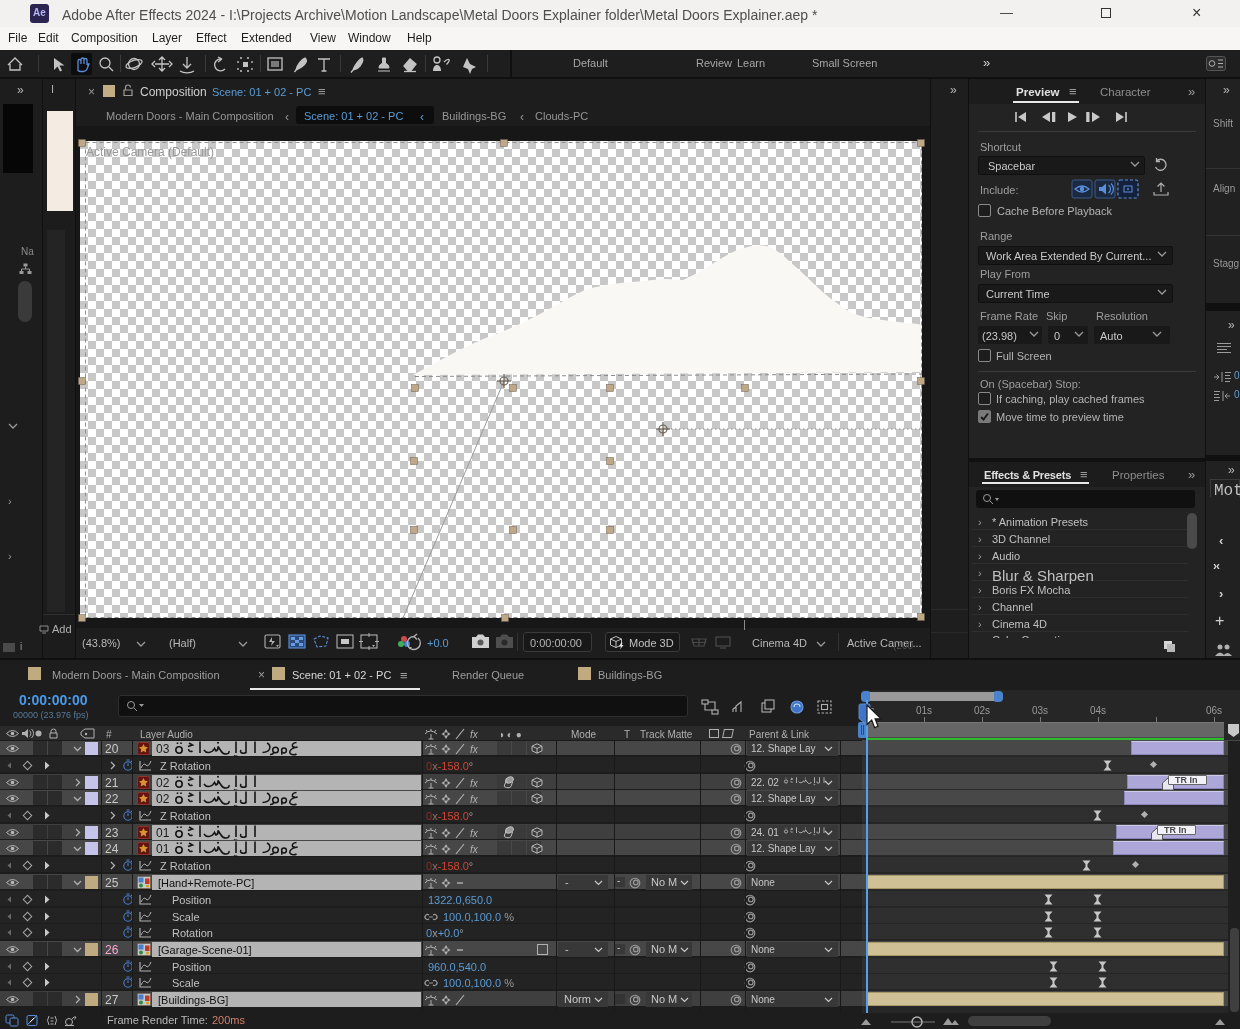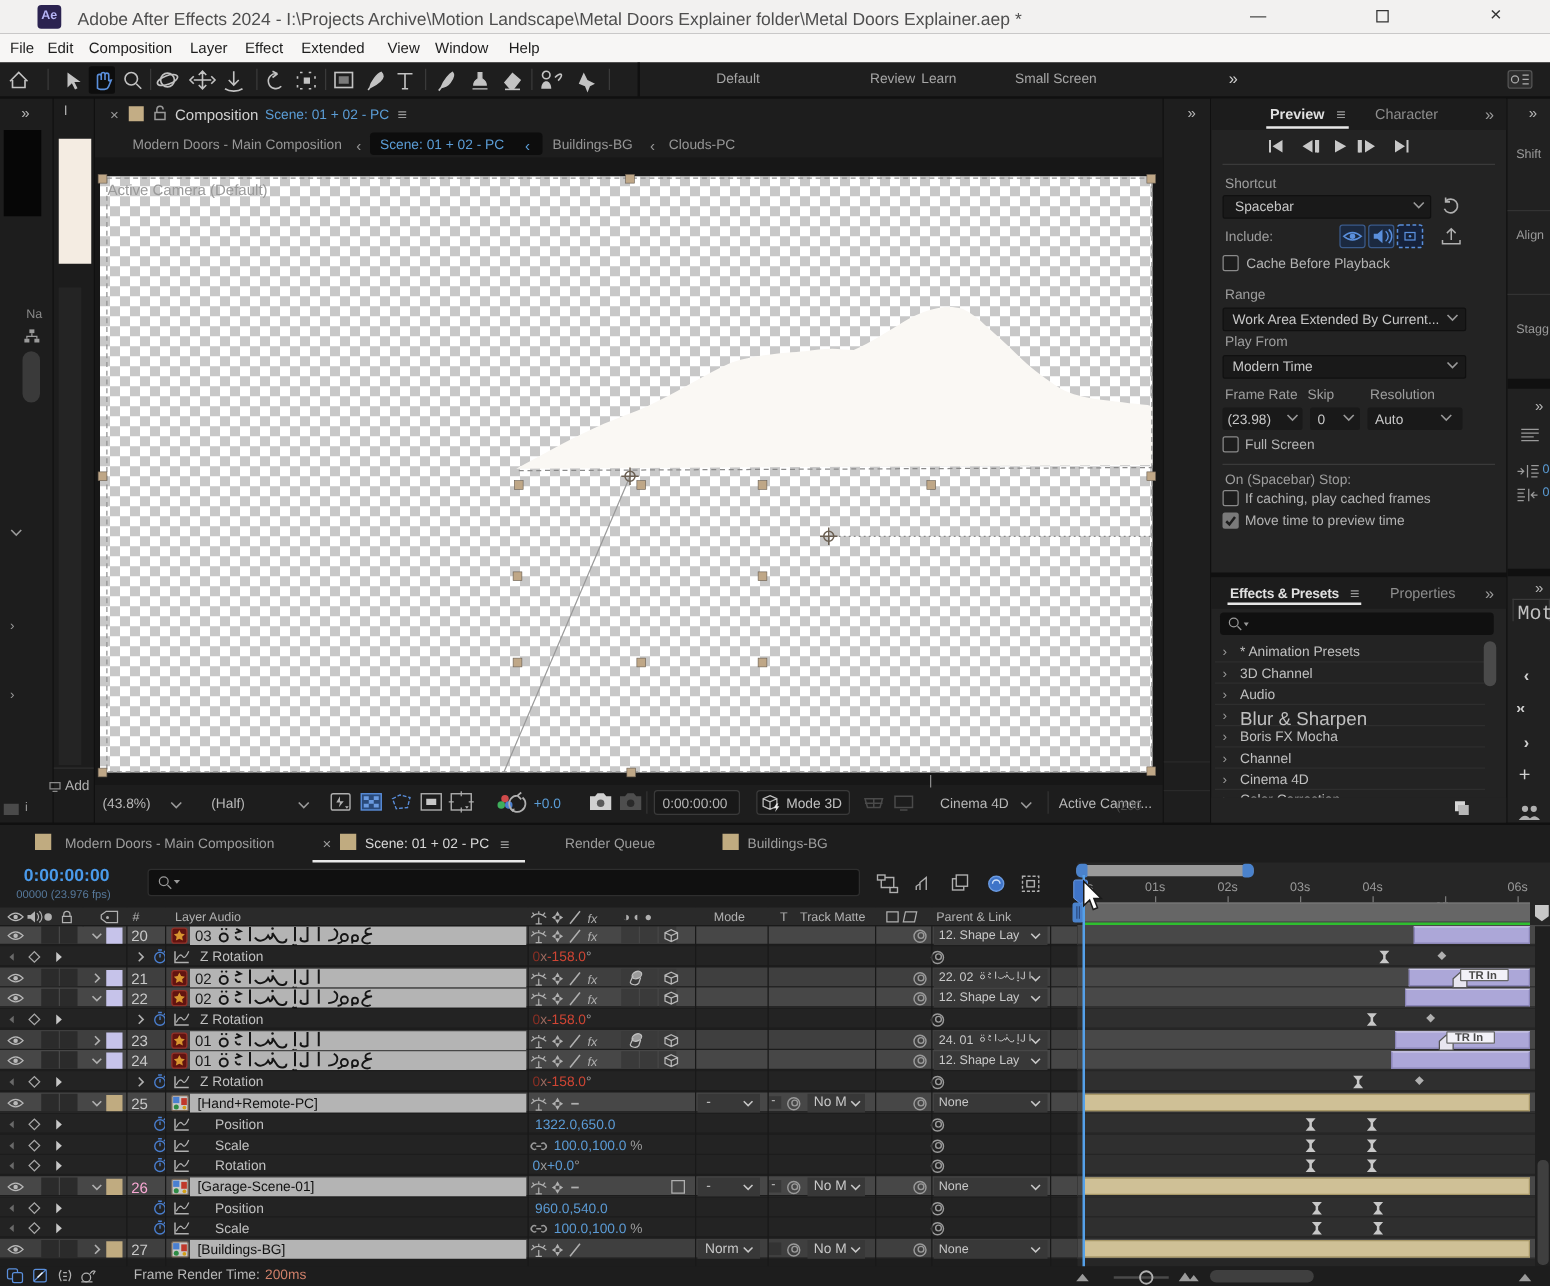--- a/index.html
+++ b/index.html
@@ -266,21 +266,21 @@
 <div class="abs" style="left:978px;top:204px;width:13px;height:13px;border:1px solid #8a8a8a;border-radius:2px;background:#1d1d1d"></div>
 <div class="t" style="left:997px;top:205px;font-size:11px;color:#b4b4b4;">Cache Before Playback</div>
 <div class="t" style="left:980px;top:230px;font-size:11px;color:#9e9e9e;">Range</div>
 <div class="abs" style="left:978px;top:246px;width:195px;height:19px;background:#191919;border:1px solid #101010;border-radius:2px"></div>
 <div class="t" style="left:986px;top:250px;font-size:11px;color:#c8c8c8;">Work Area Extended By Current...</div>
 <svg style="left:1157px;top:251px" width="10" height="6" viewBox="0 0 10 6">
     <path d="M1 1 L5 5 L9 1" stroke="#9a9a9a" fill="none" stroke-width="1.3"></path>
   </svg>
 <div class="t" style="left:980px;top:268px;font-size:11px;color:#9e9e9e;">Play From</div>
 <div class="abs" style="left:978px;top:284px;width:195px;height:19px;background:#191919;border:1px solid #101010;border-radius:2px"></div>
-<div class="t" style="left:986px;top:288px;font-size:11px;color:#c8c8c8;">Modern Time</div>
+<div class="t" style="left:986px;top:288px;font-size:11px;color:#c8c8c8;">Current Time</div>
 <svg style="left:1157px;top:289px" width="10" height="6" viewBox="0 0 10 6">
     <path d="M1 1 L5 5 L9 1" stroke="#9a9a9a" fill="none" stroke-width="1.3"></path>
   </svg>
 <div class="t" style="left:980px;top:310px;font-size:11px;color:#9e9e9e;">Frame Rate</div>
 <div class="t" style="left:1046px;top:310px;font-size:11px;color:#9e9e9e;">Skip</div>
 <div class="t" style="left:1096px;top:310px;font-size:11px;color:#9e9e9e;">Resolution</div>
 <div class="abs" style="left:978px;top:326px;width:64px;height:18px;background:#191919;border-radius:2px"></div>
 <div class="t" style="left:982px;top:330px;font-size:11px;color:#c8c8c8;">(23.98)</div>
 <svg style="left:1029px;top:331px" width="10" height="6" viewBox="0 0 10 6">
     <path d="M1 1 L5 5 L9 1" stroke="#9a9a9a" fill="none" stroke-width="1.3"></path>

